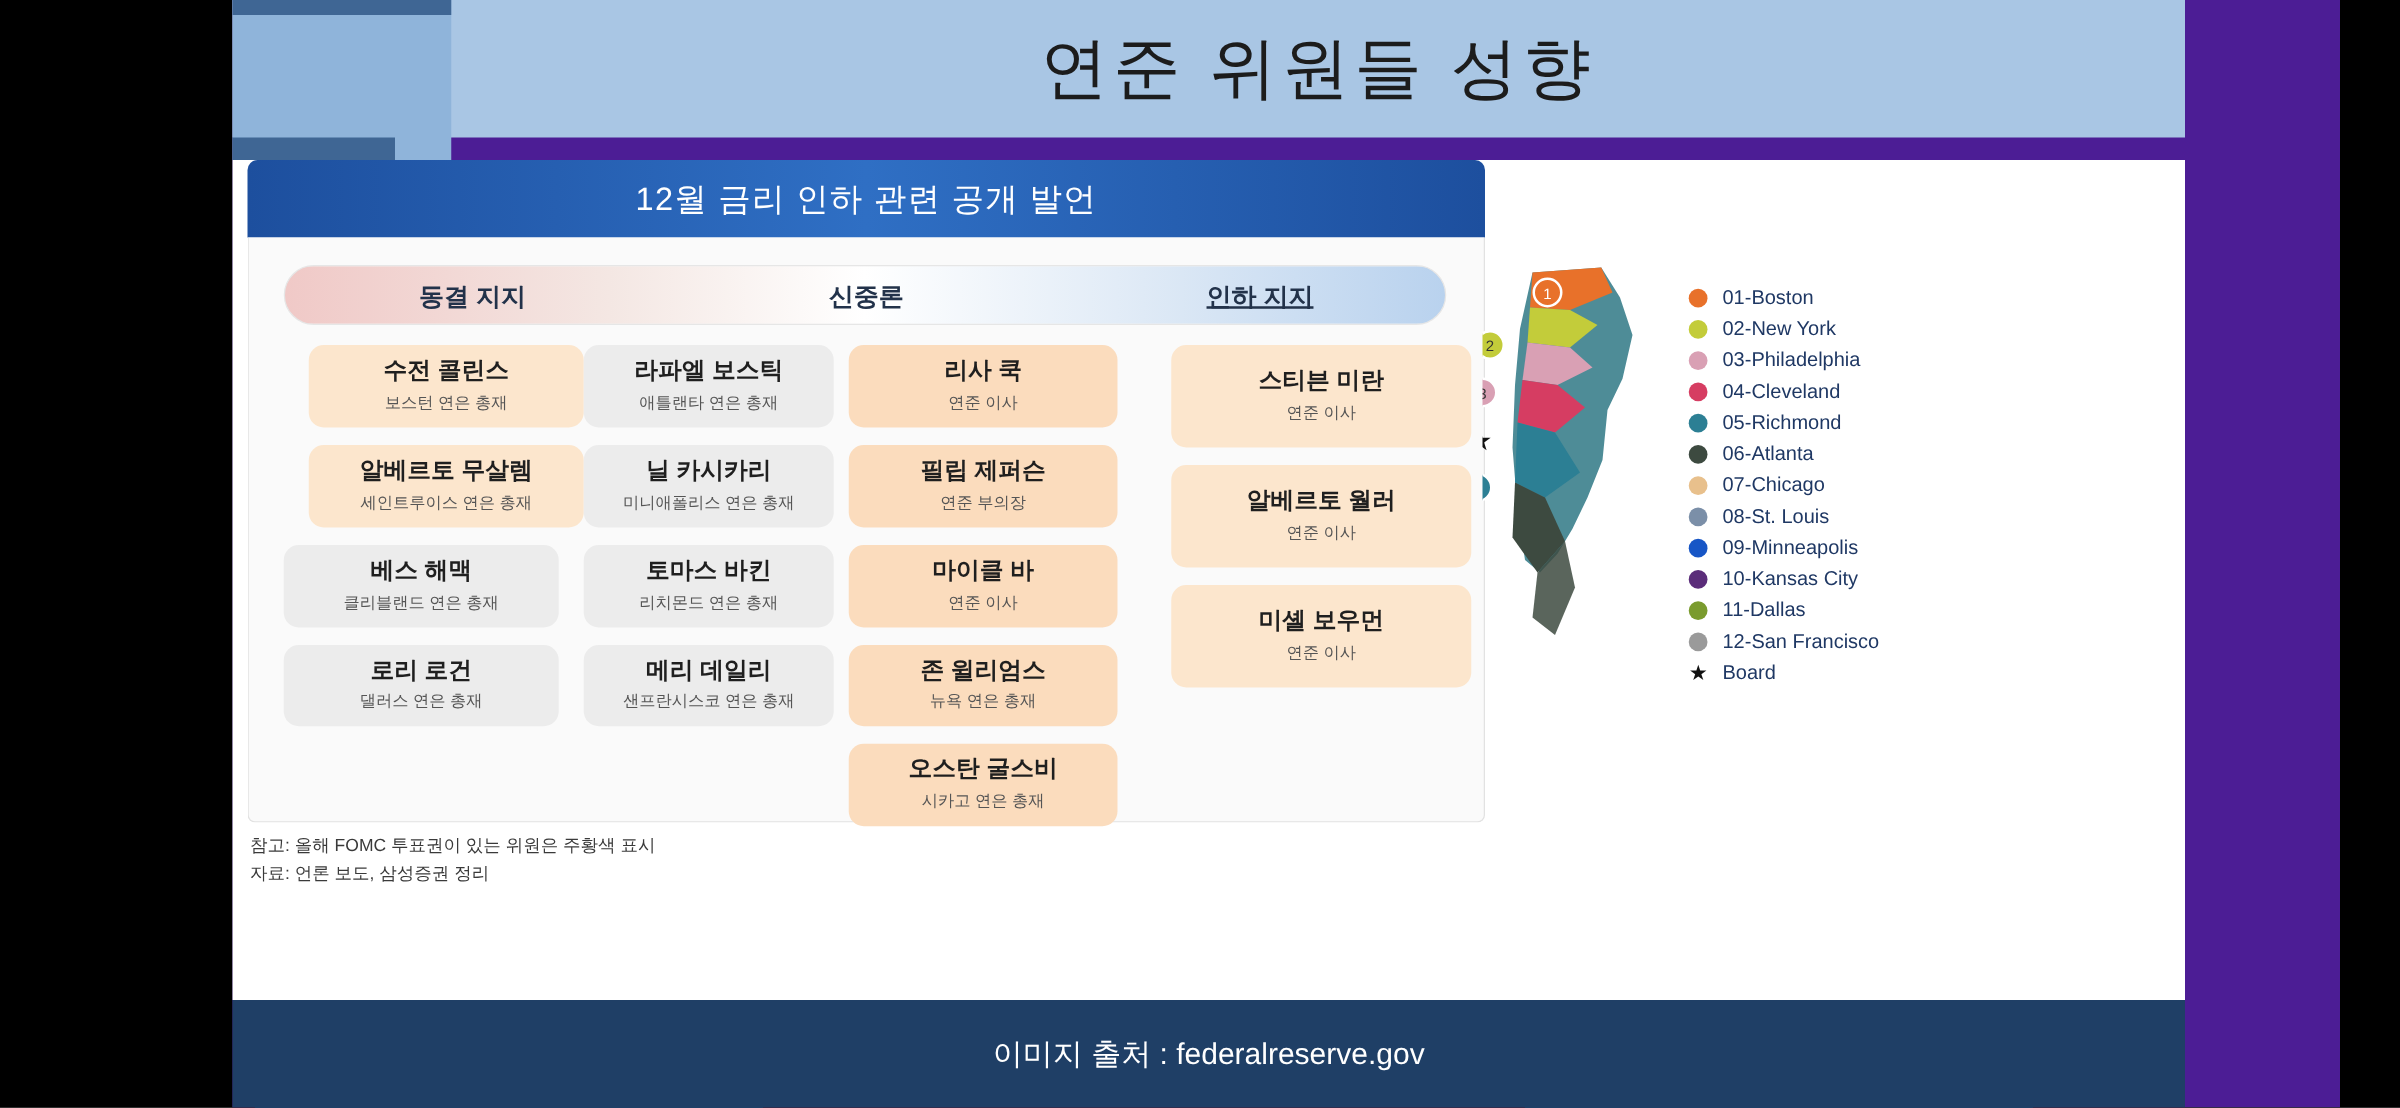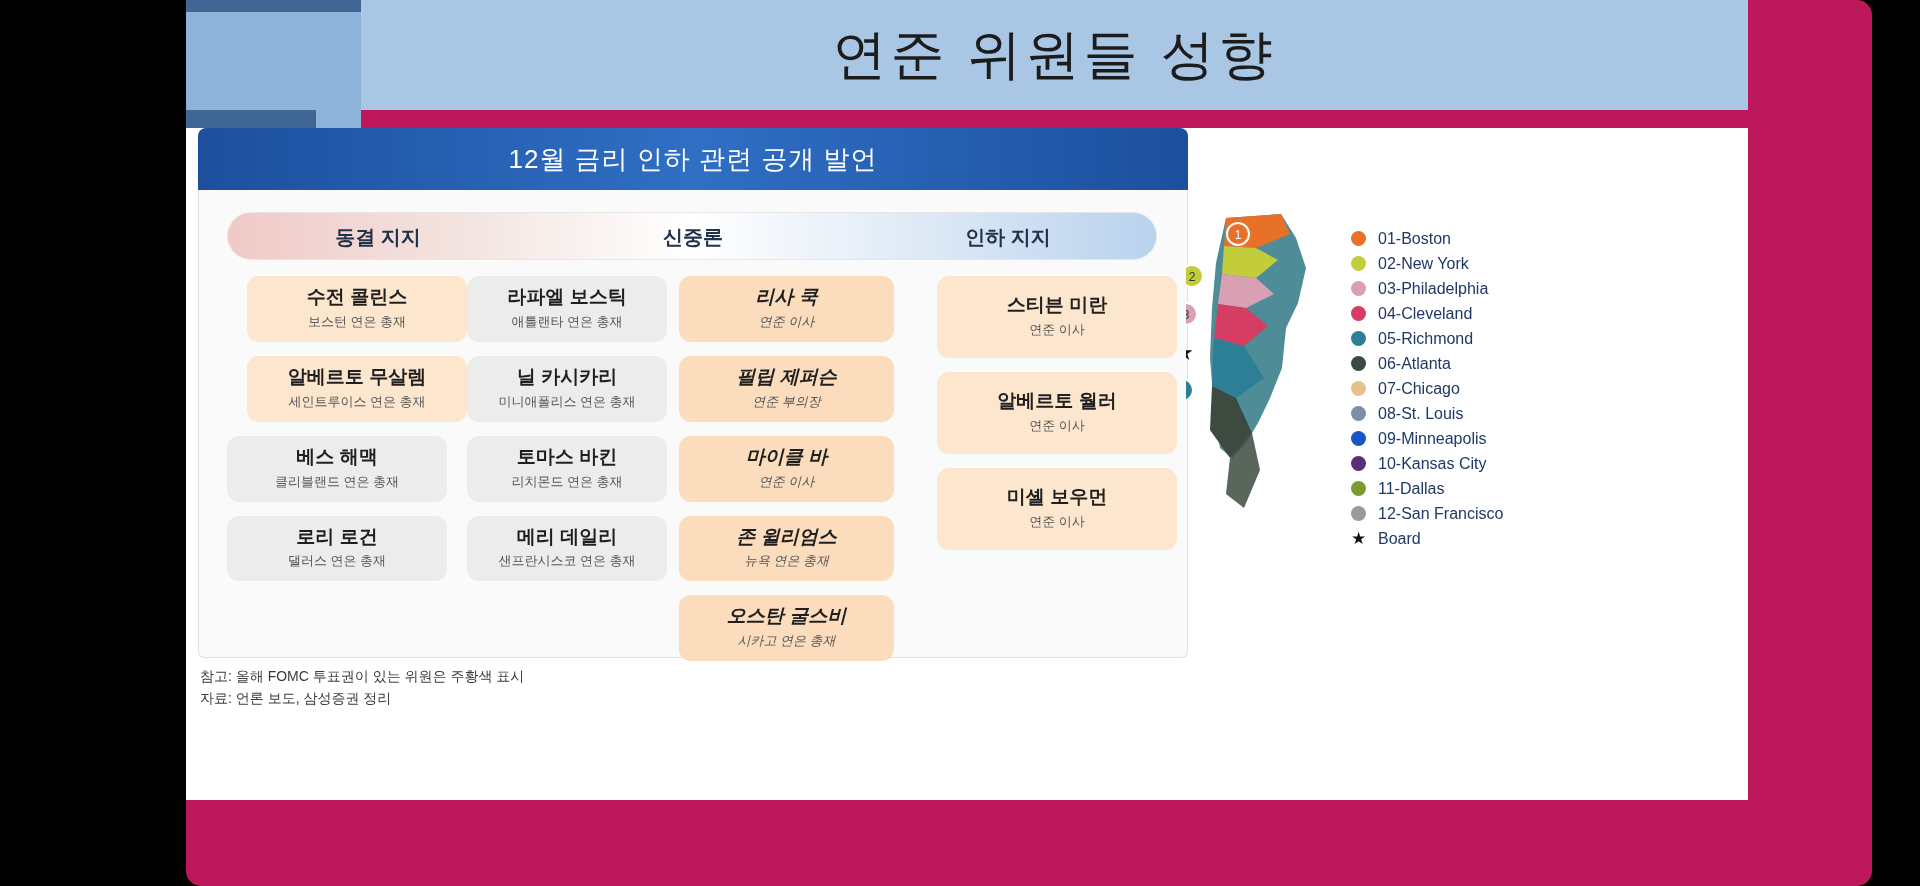--- a/index.html
+++ b/index.html
@@ -7,22 +7,21 @@
     width: 1920px; height: 886px;
     background: #000;
     font-family: "Liberation Sans", sans-serif;
     overflow: hidden;
   }
   .stage { position: relative; width: 1920px; height: 886px; background: #000; }
 
   
   .slide {
     position: absolute; left: 186px; top: 0; width: 1686px; height: 886px;
-    background: #be185d;
-    border-radius: 15px;
+    background: #4c1d95;
   }
   
   .title-band {
     position: absolute; left: 0; top: 0; width: 1562px; height: 110px;
     background: #a9c6e4;
   }
   .title-band .tb-dark {
     position: absolute; left: 0; top: 0; width: 175px; height: 12px;
     background: #3f6694;
   }
@@ -68,36 +67,36 @@
     border-radius: 24px;
     background: linear-gradient(90deg, #f0c9c7 0%, #f4e7e3 28%, #ffffff 50%, #dfeaf6 74%, #b9d2ee 100%);
     border: 1px solid #e6e6e6;
   }
   .spectrum .seg {
     position: absolute; top: 0; height: 48px; display: flex; align-items: center; justify-content: center;
     font-size: 20px; font-weight: bold; color: #22324a;
   }
   .seg-hold   { left: 0px;   width: 300px; }
   .seg-cautious { left: 300px; width: 330px; }
-  .seg-cut    { left: 630px; width: 300px; }
+  .seg-cut    { left: 630px; width: 300px; text-decoration: underline; }
 
   
   .col { position: absolute; top: 86px; }
   .col-1 { left: 28px;  width: 220px; }
   .col-2 { left: 268px; width: 200px; }
   .col-3 { left: 480px; width: 215px; }
   .col-4 { left: 718px; width: 240px; }
 
   .chip {
     width: 100%; border-radius: 12px; margin-bottom: 14px;
     padding: 10px 6px 11px; text-align: center;
     background: #ececec;
   }
   .chip.warm { background: #fce6cd; margin-left: 20px; }
-  .chip.warm-strong { background: #fbdcbd; font-style: italic; }
+  .chip.warm-strong { background: #fbdcbd; }
   .chip .nm { font-size: 19px; font-weight: bold; color: #1f1f1f; line-height: 1.15; }
   .chip .role { font-size: 13px; color: #555; margin-top: 5px; }
   .chip.h2 { padding-top: 18px; padding-bottom: 19px; }
 
   
   .notes {
     position: absolute; left: 14px; top: 538px; width: 800px;
     font-size: 14px; color: #3a3a3a; line-height: 1.55;
   }
 
@@ -300,14 +299,17 @@
           <div class="legend-row">
             <span class="legend-star">★</span>
             <span class="legend-label">Board</span>
           </div>
         </div>
       </div>
 
     </div>
   </div>
 
+  <div class="caption-bar">
+    <span>이미지 출처 : federalreserve.gov</span>
+  </div>
 
 </div>
 
 </body></html>

